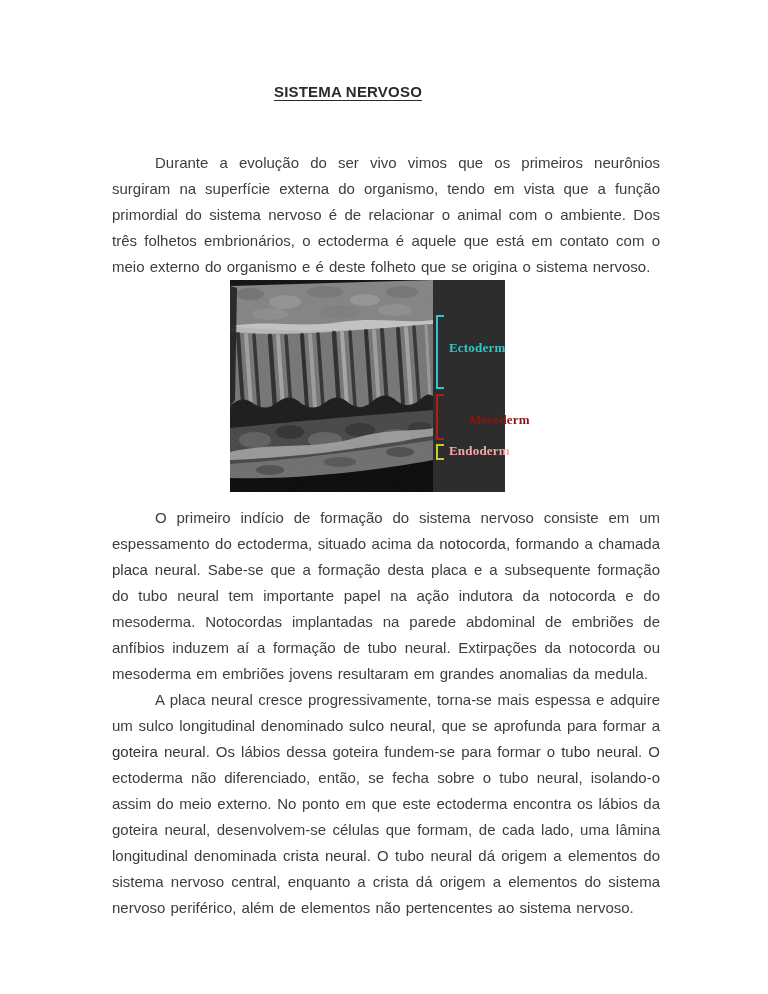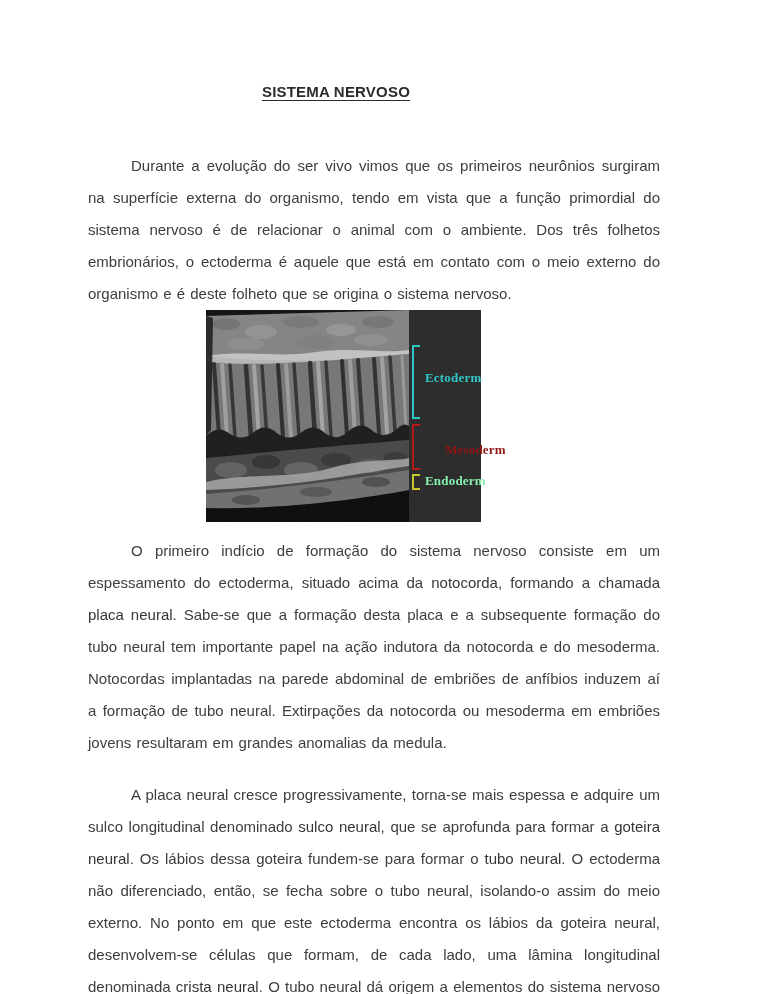--- a/index.html
+++ b/index.html
@@ -3,48 +3,48 @@
 <meta charset="utf-8">
 <style>
   html, body { margin: 0; padding: 0; background: #ffffff; }
   .page {
     position: relative;
     width: 768px;
     height: 994px;
     background: #ffffff;
     overflow: hidden;
     box-sizing: border-box;
-    padding: 84px 108px 0 88px;
+    padding: 84px 108px 0 112px;
     font-family: "Liberation Sans", "DejaVu Sans", sans-serif;
     color: #3c3c3c;
   }
   h1.title {
     margin: 0 76px 0 0;
     font-size: 15px;
     line-height: 16px;
     font-weight: bold;
     text-align: center;
     color: #2b2b2b;
     text-decoration: underline;
     text-underline-offset: 3px;
     letter-spacing: 0.2px;
   }
   p.para {
     margin: 0;
     font-size: 15px;
-    line-height: 32px;
+    line-height: 26px;
     text-align: justify;
     text-indent: 43px;
     color: #3d3d3d;
     word-spacing: 1px;
   }
   p.para b { font-weight: normal; color: #353535; }
   #p1 { margin-top: 50px; }
   #p2 { margin-top: 13px; }
-  #p3 { margin-top: 20px; }
+  #p3 { margin-top: 0; }
 
   .figure {
     position: relative;
     width: 275px;
     height: 212px;
     margin: 0 0 0 118px;
     display: flex;
   }
   .figure svg { display: block; flex: 0 0 auto; }
   .label-panel {
@@ -69,21 +69,21 @@
     left: 16px;
     font-family: "Liberation Serif", "DejaVu Serif", serif;
     font-weight: bold;
     font-size: 13px;
     line-height: 14px;
     letter-spacing: 0.2px;
     white-space: nowrap;
   }
   .flabel-ecto { top: 61px;  color: #2fc7c7; }
   .flabel-meso { top: 133px; color: #8f1414; filter: blur(0.5px); margin-left: 20px; }
-  .flabel-endo { top: 164px; color: #86efac; }
+  .flabel-endo { top: 164px; color: #fca5a5; }
 </style>
 </head>
 <body>
 
 <div class="page">
 
   <h1 class="title">SISTEMA NERVOSO</h1>
 
   <p class="para" id="p1">Durante a evolução do ser vivo vimos que os primeiros neurônios surgiram na superfície externa do organismo, tendo em vista que a função primordial do sistema nervoso é de relacionar o animal com o ambiente. Dos três folhetos embrionários, o ectoderma é aquele que está em contato com o meio externo do organismo e é deste folheto que se origina o sistema nervoso.</p>
 

